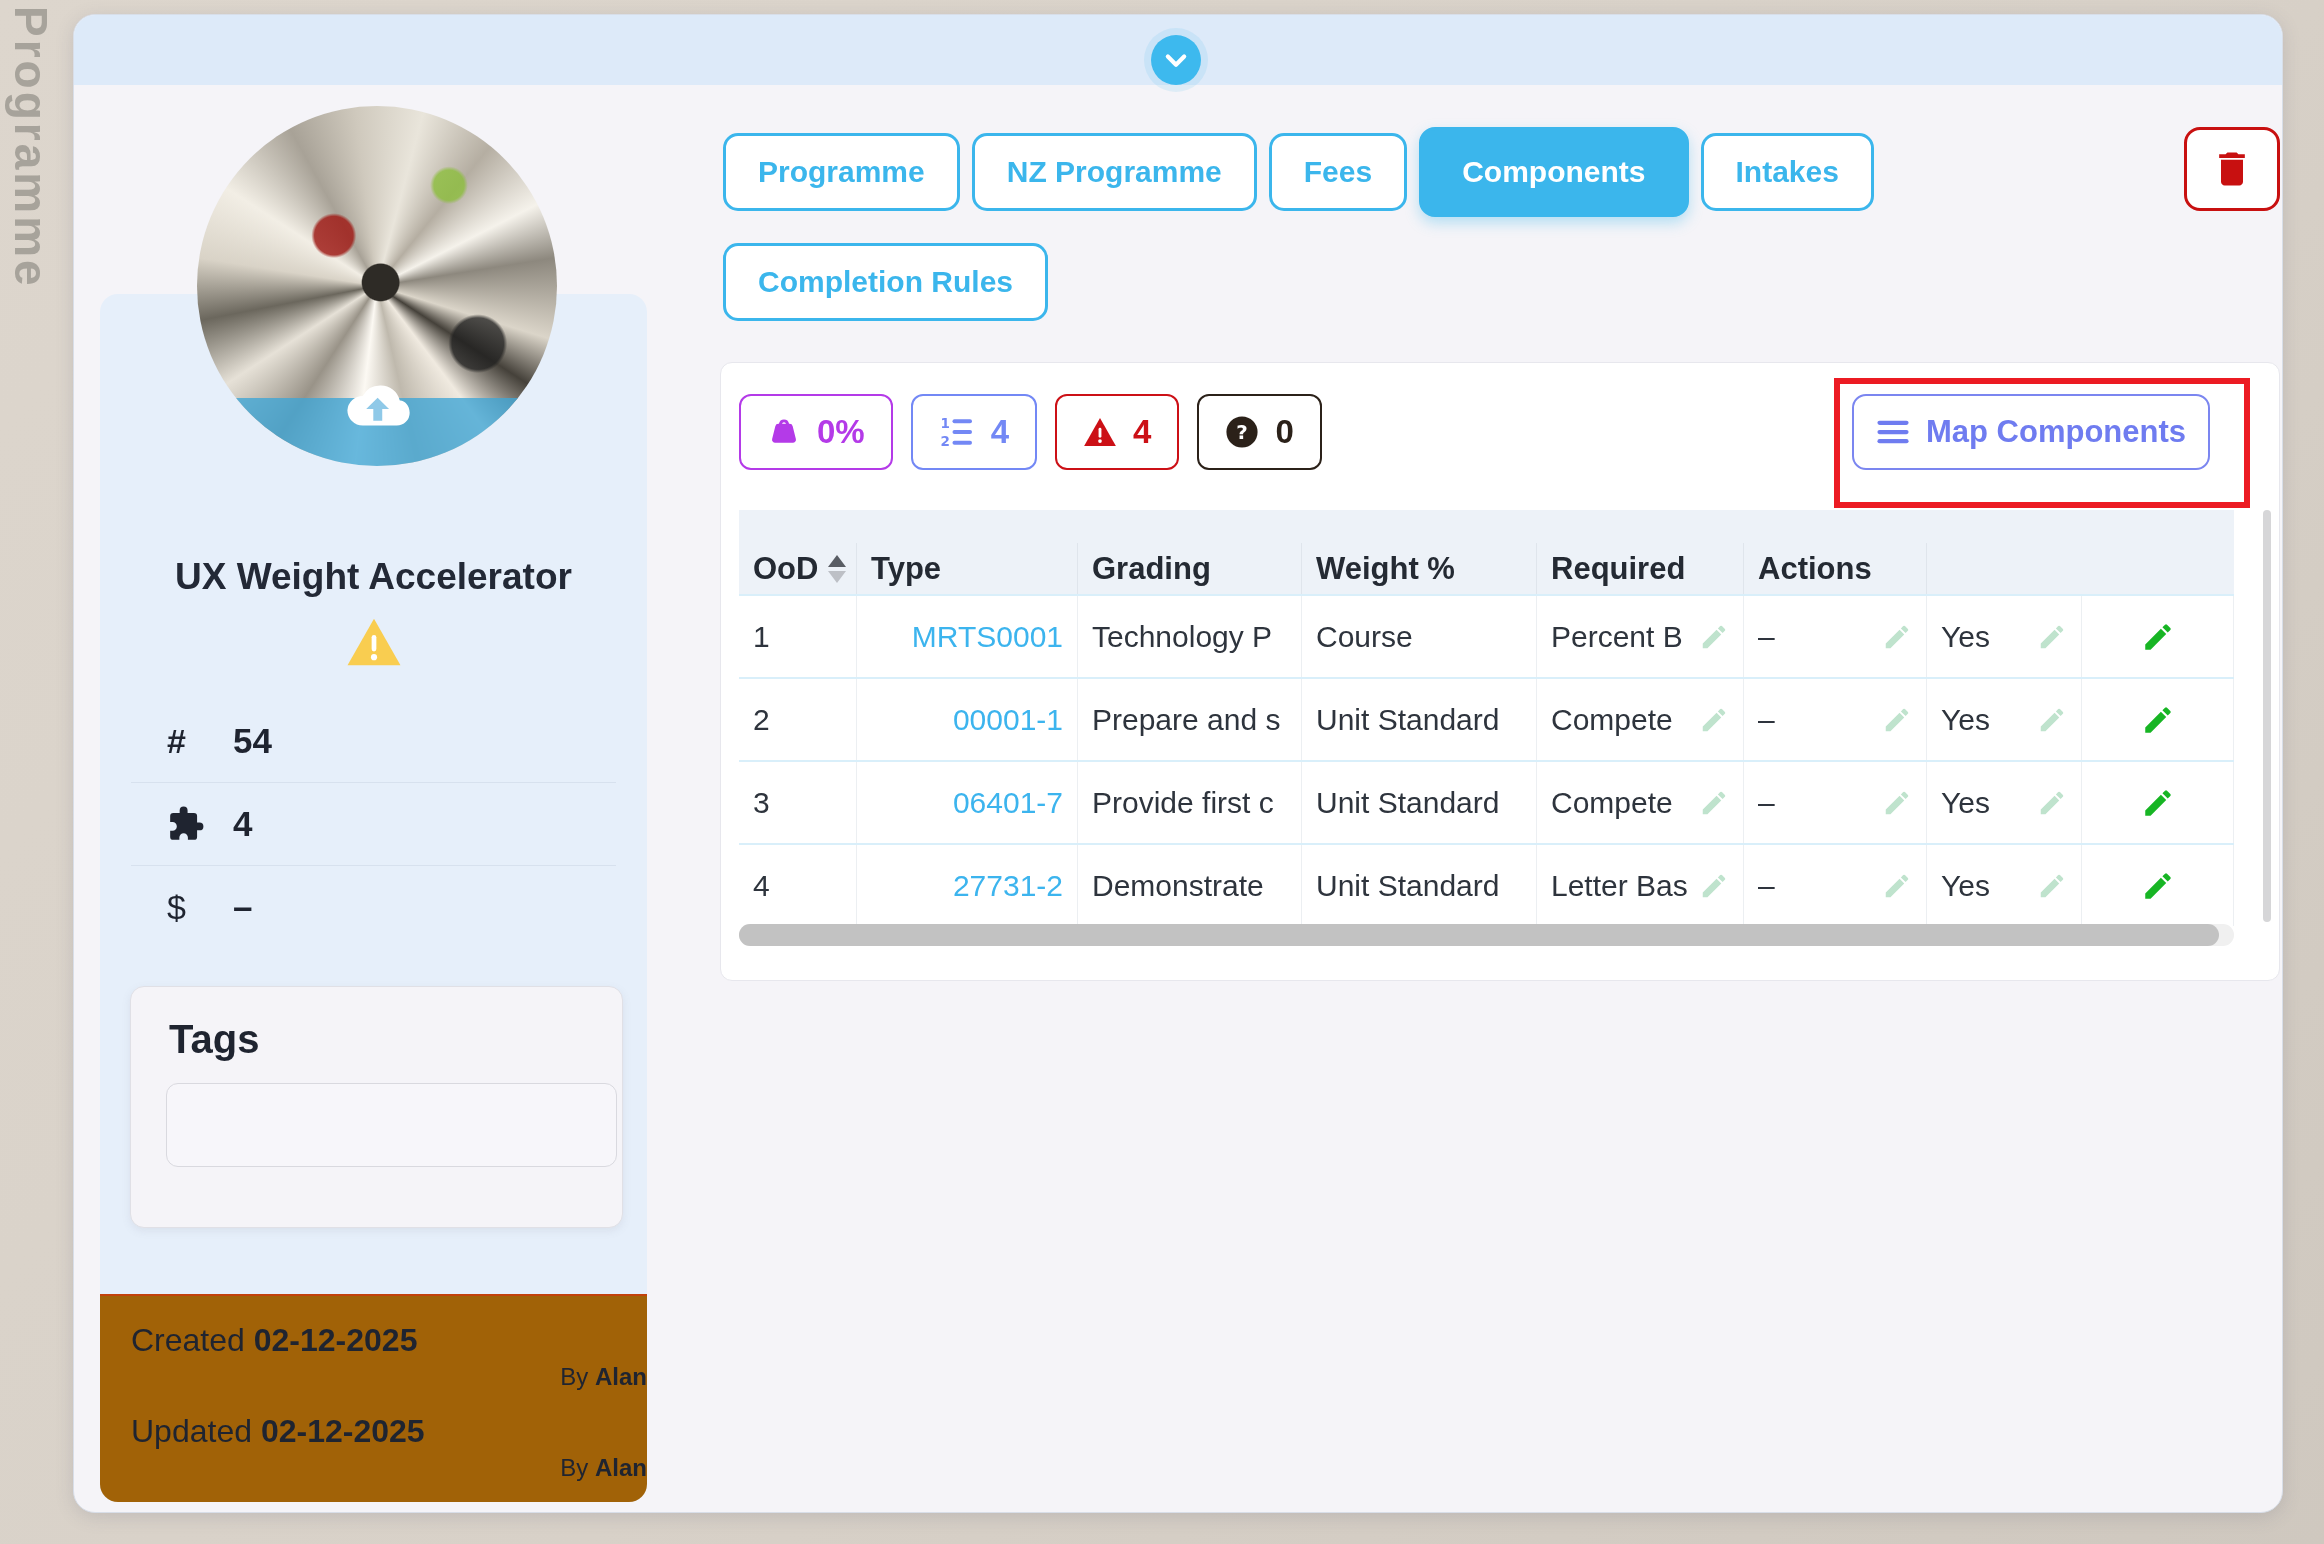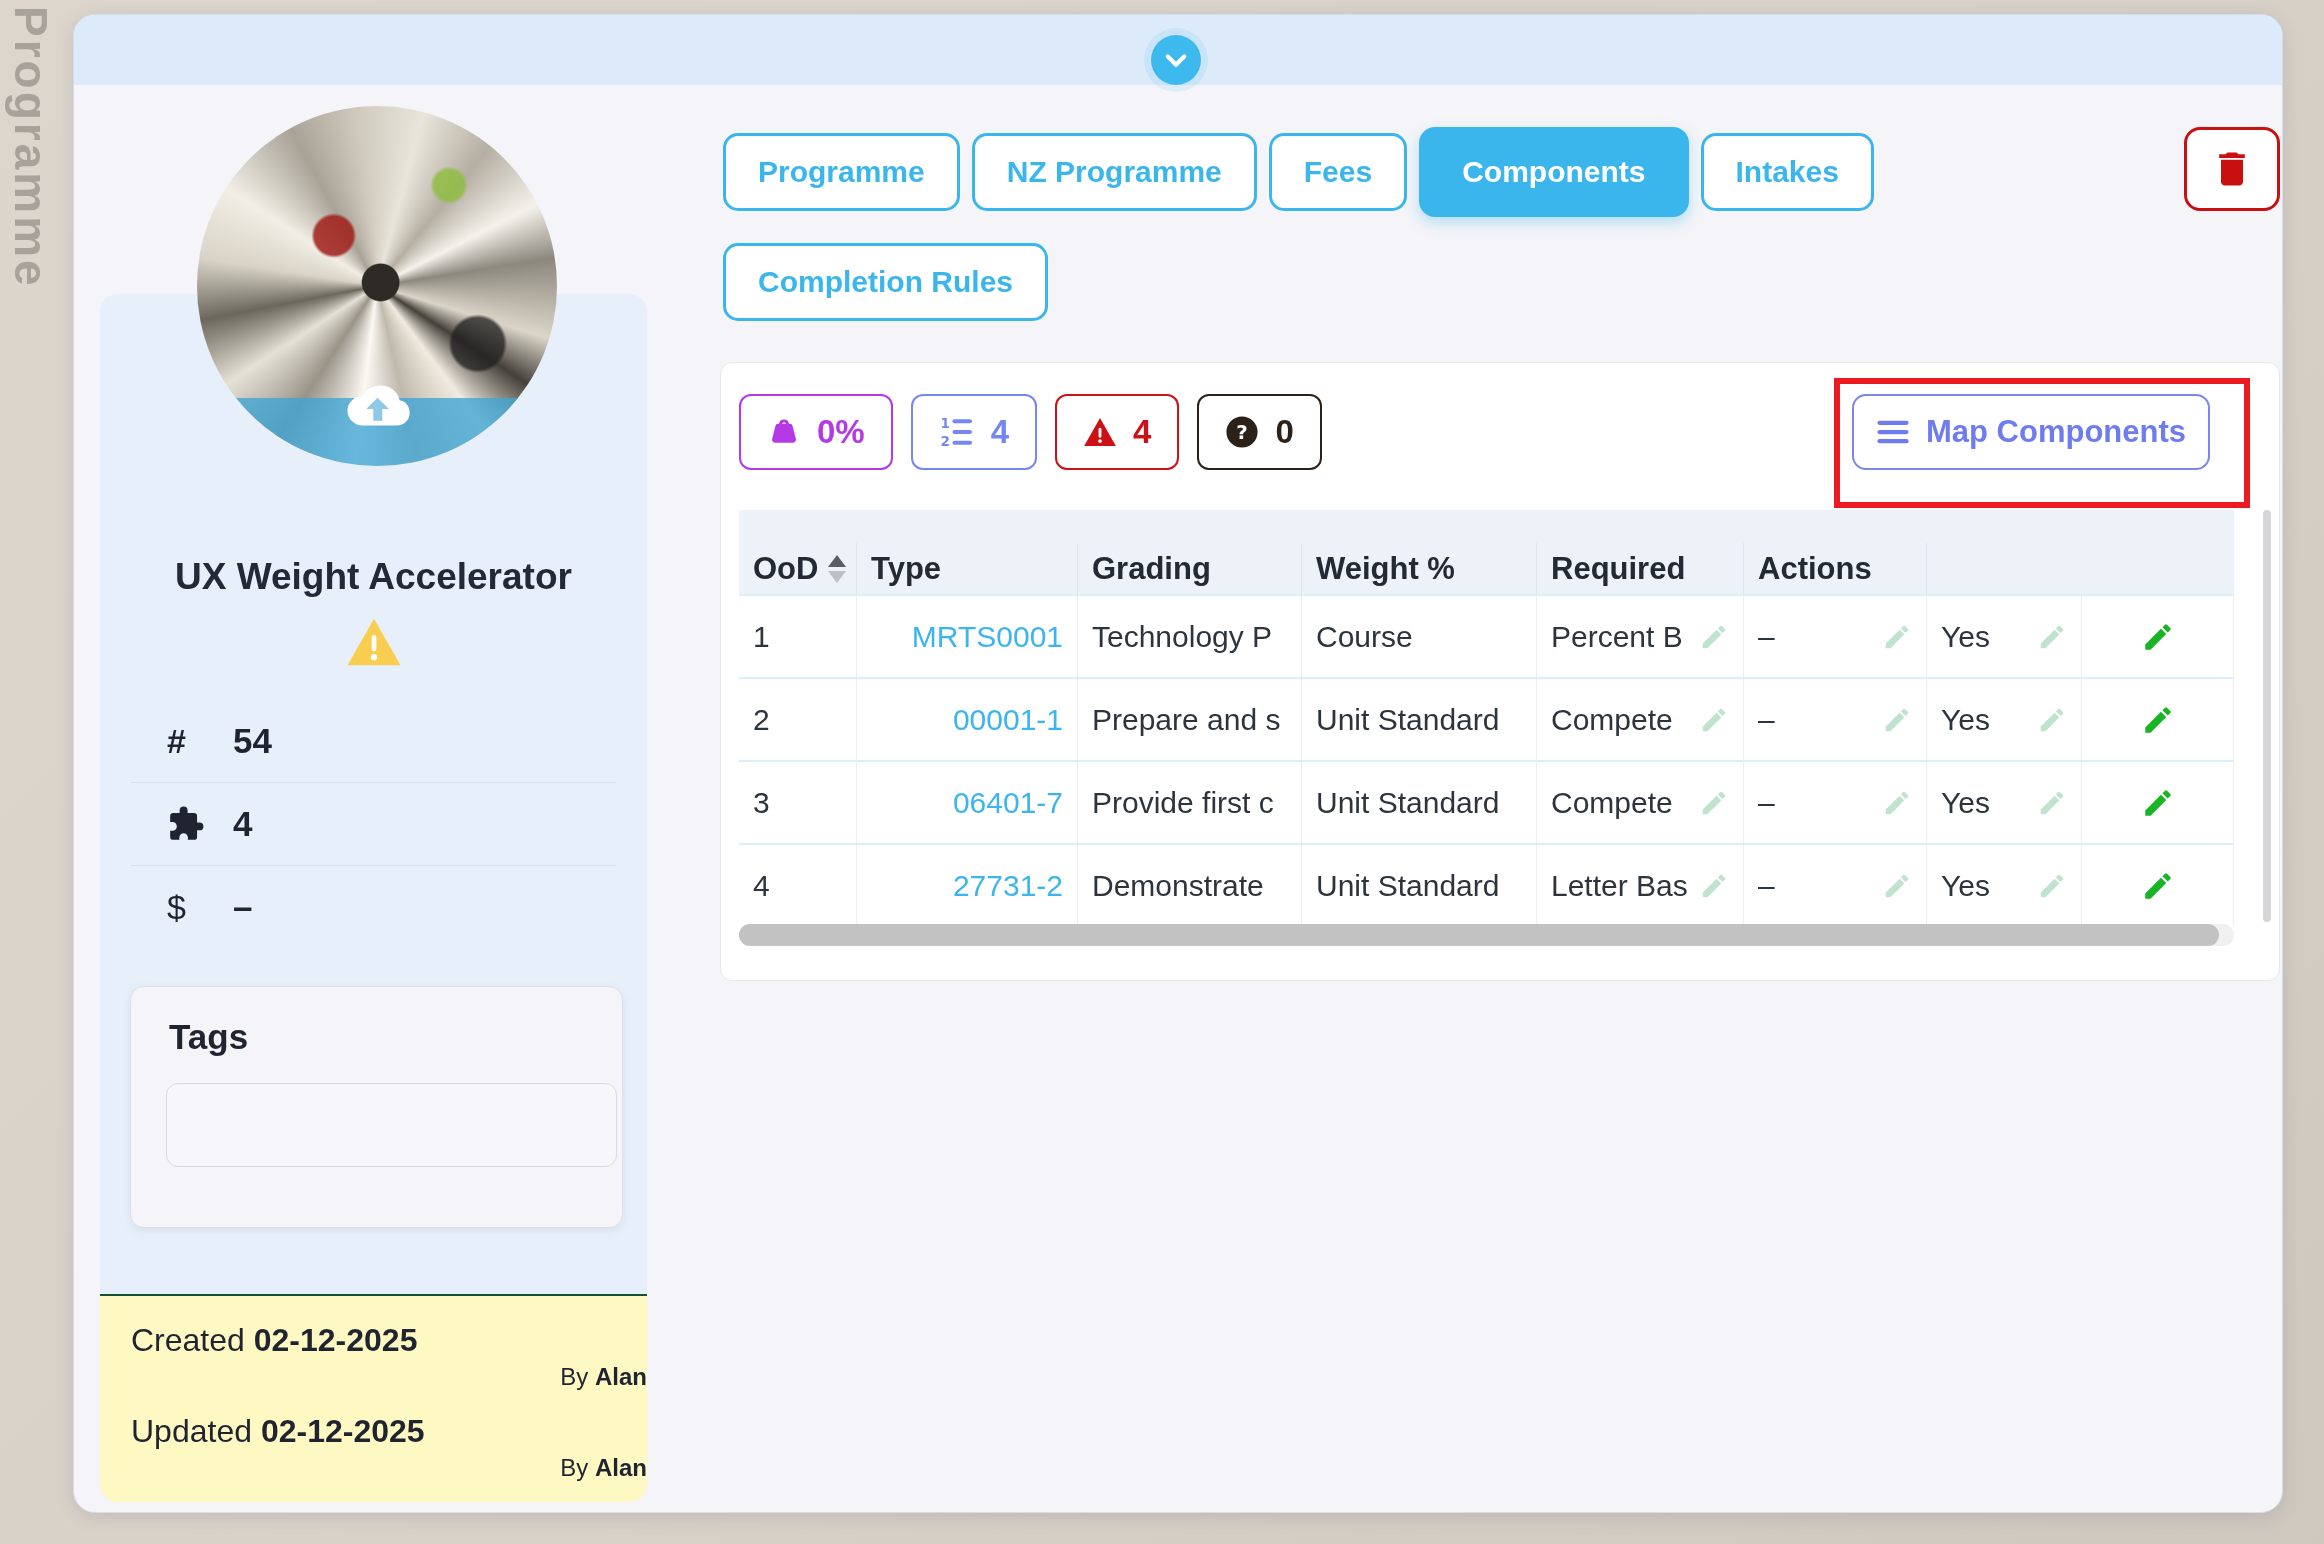--- a/index.html
+++ b/index.html
@@ -91,29 +91,29 @@
   }
   .stat-row:last-child{border-bottom:none;}
   .stat-icon{width:52px;font-size:34px;font-weight:700;color:#1f2430;display:flex;align-items:center;}
   .stat-value{font-size:35px;font-weight:700;color:#1f2430;margin-left:14px;}
 
   .tags-card{
     left:30px;top:692px;width:491px;height:240px;
     background:#f5f4f8;border:1px solid #e0e0e6;border-radius:14px;
     box-shadow:0 3px 8px rgba(120,120,140,0.12);
   }
-  .tags-heading{position:absolute;left:38px;top:30px;font-size:35px;font-weight:700;color:#1f2430;}
+  .tags-heading{position:absolute;left:38px;top:30px;font-size:40px;font-weight:700;color:#1f2430;}
   .tags-input{
     position:absolute;left:35px;top:96px;width:413px;height:82px;
     background:#f7f6fa;border:1px solid #d9d9df;border-radius:12px;
     font-size:28px;color:#333;padding:0 18px;font-family:"Liberation Sans",sans-serif;
   }
   .sidebar-footer{
     position:absolute;left:0;bottom:0;width:100%;height:208px;
-    background:#fef9c3;border-top:2px solid #14532d;
+    background:#a16207;border-top:2px solid #c2410c;
     border-radius:0 0 18px 18px;
     padding:26px 0 0 31px;box-sizing:border-box;
   }
   .meta-line{font-size:32px;color:#1f2430;margin-bottom:4px;}
   .meta-line b{font-weight:800;}
   .meta-by{font-size:24px;color:#1f2430;margin-bottom:22px;text-align:right;}
   .meta-by b{font-weight:800;}
 
   
   .table-card{

